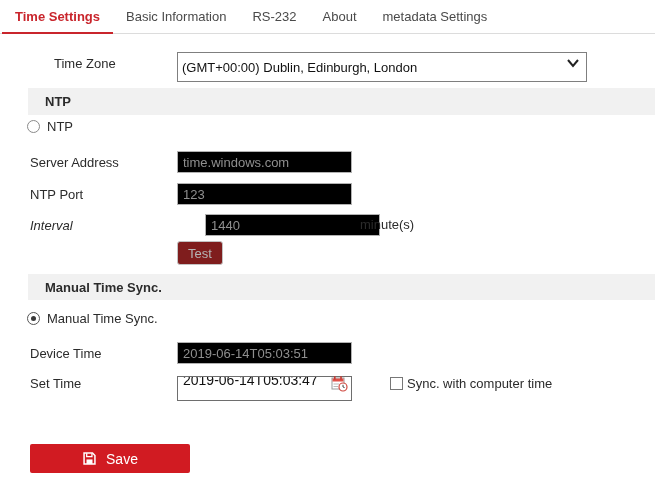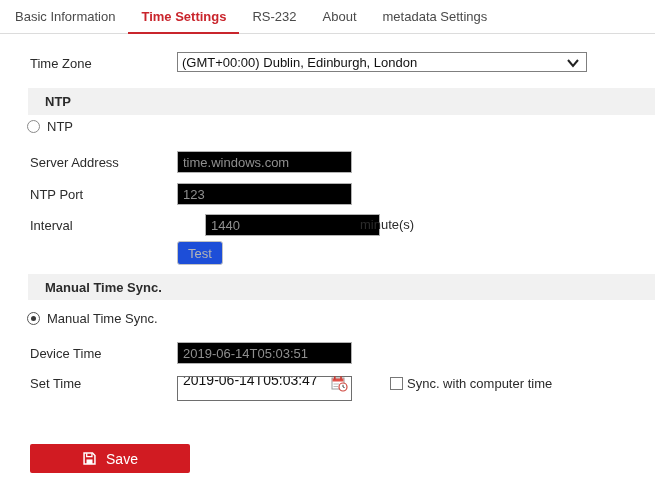--- a/index.html
+++ b/index.html
@@ -15,21 +15,21 @@
   .tab{
     position:relative;padding:0 13px;font-size:13px;line-height:33px;color:#4a4a4a;cursor:pointer;white-space:nowrap;
   }
   .tab.active{color:#c9252c;font-weight:bold;}
   .tab.active::after{
     content:"";position:absolute;left:0;right:0;bottom:-1px;height:2px;background:#c9252c;
   }
   
   .row-label{position:absolute;left:30px;font-size:13px;color:#2b2b2b;line-height:23px;}
   
-  .select-wrap{position:absolute;left:177px;top:52px;width:410px;height:20px;}
+  .select-wrap{position:absolute;left:177px;top:52px;width:410px;height:30px;}
   .select-wrap select{
     width:100%;height:100%;border:1px solid #7f7f7f;background:#fff;color:#111;
     font-family:inherit;font-size:13px;padding:0 24px 0 4px;border-radius:0;
     -webkit-appearance:none;-moz-appearance:none;appearance:none;box-sizing:border-box;
   }
   .select-chevron{position:absolute;right:7px;top:5px;pointer-events:none;}
   
   .section-bar{
     position:absolute;left:28px;right:0;height:27px;background:#f1f1f1;
     display:flex;align-items:center;
@@ -48,21 +48,21 @@
   .radio-label{font-size:13px;color:#2b2b2b;}
   
   .field{
     position:absolute;left:177px;width:175px;height:22px;box-sizing:border-box;
     font-family:inherit;font-size:13px;padding:0 5px;border-radius:0;
   }
   .field.disabled{background:#000000;border:1px solid #b2b2b2;color:#8f8f8f;}
   .suffix{position:absolute;left:360px;font-size:13px;color:#2b2b2b;line-height:22px;}
   
   .test-btn{
-    position:absolute;left:177px;top:241px;width:46px;height:24px;background:#1d4ed8;
+    position:absolute;left:177px;top:241px;width:46px;height:24px;background:#7f1d1d;
     border:1px solid #c3c3c3;border-radius:3px;color:#b5b5b5;font-size:13px;font-family:inherit;
   }
   
   .settime-wrap{position:absolute;left:177px;top:371px;width:175px;height:25px;}
   .settime-wrap input{
     width:100%;height:100%;box-sizing:border-box;border:1px solid #6e6e6e;background:#fff;
     color:#111;font-family:inherit;font-size:14px;padding:0 26px 16px 5px;border-radius:0;
   }
   .cal-icon{position:absolute;right:4px;top:4px;cursor:pointer;}
   .checkbox-row{position:absolute;left:390px;top:376px;display:flex;align-items:center;gap:4px;cursor:pointer;}
@@ -75,28 +75,28 @@
     position:absolute;left:30px;top:444px;width:160px;height:29px;background:#d11b22;border:none;border-radius:2px;
     color:#fff;font-size:14px;font-family:inherit;display:flex;align-items:center;justify-content:center;gap:9px;cursor:pointer;
   }
 </style>
 </head>
 <body>
 
 <div class="page">
 
   <div class="tabbar">
+    <div class="tab active">Time Settings</div>
     <div class="tab">Basic Information</div>
-    <div class="tab active">Time Settings</div>
     <div class="tab">RS-232</div>
     <div class="tab">About</div>
     <div class="tab">metadata Settings</div>
   </div>
 
-  <div class="row-label" style="top:52px;">Time Zone</div>
+  <div class="row-label" style="top:52px;margin-left:24px;">Time Zone</div>
   <div class="select-wrap">
     <select>
       <option>(GMT+00:00) Dublin, Edinburgh, London</option>
     </select>
     <svg class="select-chevron" width="14" height="12" viewBox="0 0 14 12">
       <polyline points="2,3 7,9 12,3" fill="none" stroke="#222" stroke-width="2"></polyline>
     </svg>
   </div>
 
   <div class="section-bar" style="top:88px;">
@@ -107,21 +107,21 @@
     <span class="radio"></span>
     <span class="radio-label">NTP</span>
   </div>
 
   <div class="row-label" style="top:151px;">Server Address</div>
   <input class="field disabled" style="top: 151px;" readonly="" value="time.windows.com">
 
   <div class="row-label" style="top:183px;">NTP Port</div>
   <input class="field disabled" style="top: 183px;" readonly="" value="123">
 
-  <div class="row-label" style="top:214px;">Interval</div>
+  <div class="row-label" style="top:214px;font-style:italic;">Interval</div>
   <input class="field disabled" style="top: 214px; margin-left: 28px;" readonly="" value="1440">
   <div class="suffix" style="top:214px;">minute(s)</div>
 
   <button class="test-btn">Test</button>
 
   <div class="section-bar" style="top:274px;height:26px;">
     <span class="title">Manual Time Sync.</span>
   </div>
 
   <div class="radio-row" style="top:311px;">

